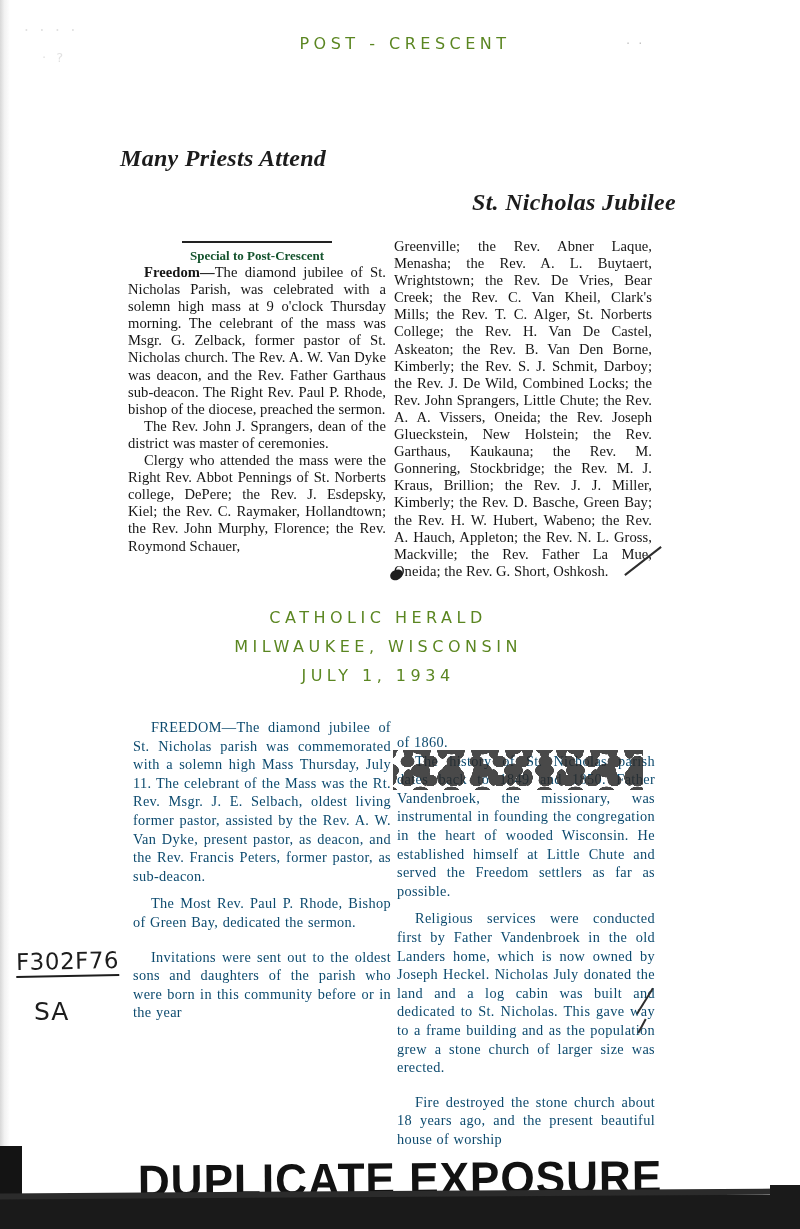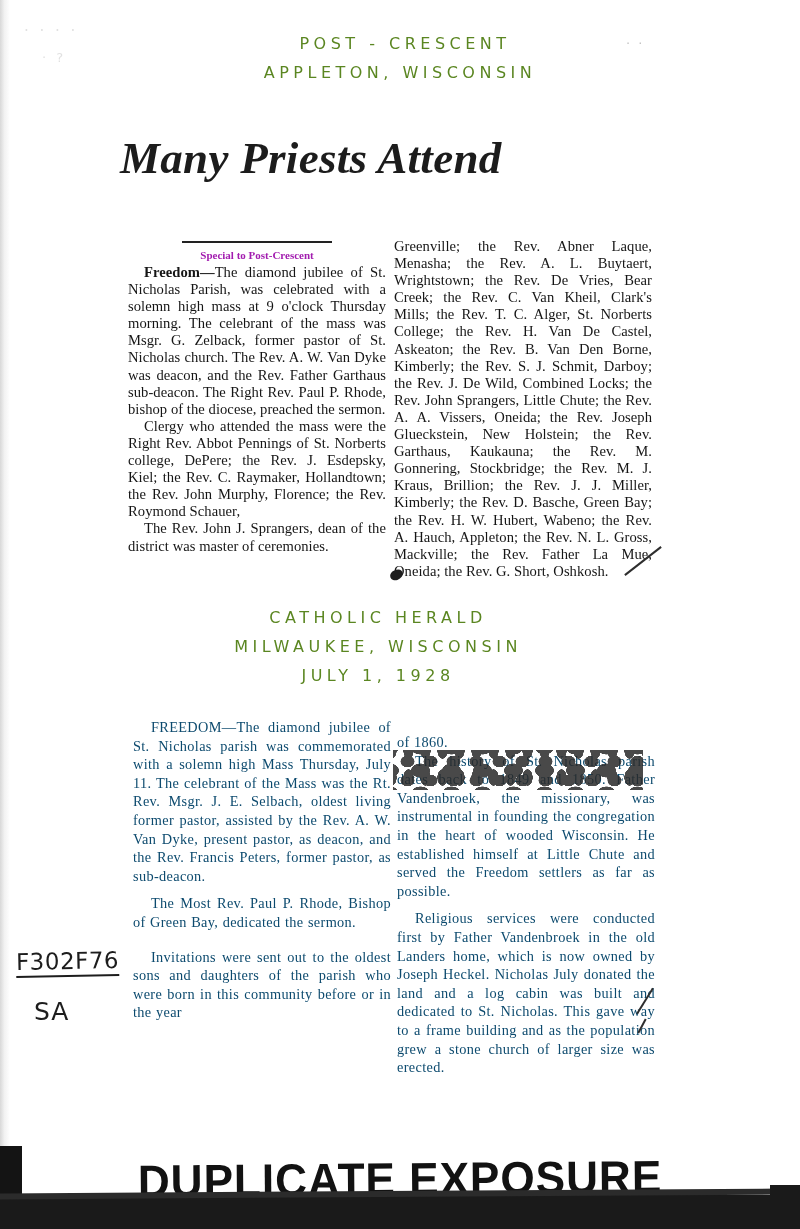--- a/index.html
+++ b/index.html
@@ -95,21 +95,21 @@
   #src2 { left: 0; top: 608px; width: 756px; }
 
   
   .headline {
     position: absolute;
     left: 120px; top: 136px;
     width: 560px;
     font-family: "Liberation Serif", serif;
     font-weight: bold;
     font-style: italic;
-    font-size: 45px;
+    font-size: 24px;
     line-height: 44px;
     color: #1c1c1c;
     letter-spacing: .3px;
   }
   .headline .hl2 { display: block; text-align: right; padding-right: 4px; }
 
   
   .article {
     position: absolute;
     display: flex;
@@ -121,23 +121,23 @@
 
   .kicker-rule {
     width: 150px;
     height: 2px;
     background: #222;
     margin: 3px auto 4px auto;
   }
   .kicker {
     text-align: center;
     font-weight: bold;
-    font-size: 11px;
+    font-size: 13px;
     line-height: 17px;
-    color: #a21caf;
+    color: #14532d;
   }
   .body1 {
     font-family: "Liberation Serif", serif;
     font-size: 14.6px;
     line-height: 17.1px;
     text-align: justify;
     color: #151515;
     letter-spacing: .05px;
   }
   .body1 p { margin: 0; text-indent: 16px; }
@@ -241,71 +241,72 @@
   <div class="scan-edge-dark-left"></div>
 
   <div class="ghost-marks">
     <span>· · · ·</span>
     <span class="g2">· ?</span>
   </div>
   <div class="ghost-tr">· ·</div>
 
   <div class="handwrite" id="src1">
     <span class="hw-line-1">POST - CRESCENT</span>
-    <span class="hw-line-2">APPLETON, WISCONSIN</span>
   </div>
 
   <div class="headline">
     <span class="hl1">Many Priests Attend</span>
+    <span class="hl2">St. Nicholas Jubilee</span>
   </div>
 
   <div class="article" id="article1">
     <div class="col left">
       <div class="kicker-rule"></div>
       <div class="kicker">Special to Post-Crescent</div>
       <div class="body1">
         <p><b>Freedom—</b><span id="a1l0">The diamond jubilee of St. Nicholas Parish, was celebrated with a solemn high mass at 9 o'clock Thursday morning. The celebrant of the mass was Msgr. G. Zelback, former pastor of St. Nicholas church. The Rev. A. W. Van Dyke was deacon, and the Rev. Father Garthaus sub-deacon. The Right Rev. Paul P. Rhode, bishop of the diocese, preached the sermon.</span></p>
+        <p>The Rev. John J. Sprangers, dean of the district was master of ceremonies.</p>
         <p>Clergy who attended the mass were the Right Rev. Abbot Pennings of St. Norberts college, DePere; the Rev. J. Esdepsky, Kiel; the Rev. C. Raymaker, Hollandtown; the Rev. John Murphy, Florence; the Rev. Roymond Schauer,</p>
-        <p>The Rev. John J. Sprangers, dean of the district was master of ceremonies.</p>
       </div>
     </div>
     <div class="col right">
       <div class="body1">
         <p class="noindent">Greenville; the Rev. Abner Laque, Menasha; the Rev. A. L. Buytaert, Wrightstown; the Rev. De Vries, Bear Creek; the Rev. C. Van Kheil, Clark's Mills; the Rev. T. C. Alger, St. Norberts College; the Rev. H. Van De Castel, Askeaton; the Rev. B. Van Den Borne, Kimberly; the Rev. S. J. Schmit, Darboy; the Rev. J. De Wild, Combined Locks; the Rev. John Sprangers, Little Chute; the Rev. A. A. Vissers, Oneida; the Rev. Joseph Glueckstein, New Holstein; the Rev. Garthaus, Kaukauna; the Rev. M. Gonnering, Stockbridge; the Rev. M. J. Kraus, Brillion; the Rev. J. J. Miller, Kimberly; the Rev. D. Basche, Green Bay; the Rev. H. W. Hubert, Wabeno; the Rev. A. Hauch, Appleton; the Rev. N. L. Gross, Mackville; the Rev. Father La Mue, Oneida; the Rev. G. Short, Oshkosh.</p>
       </div>
     </div>
   </div>
 
   <div class="blotch"></div>
   <div class="slash" id="slash1"></div>
 
   <div class="handwrite" id="src2">
     <span class="hw-line-1">CATHOLIC HERALD</span>
     <span class="hw-line-2">MILWAUKEE, WISCONSIN</span>
-    <span class="hw-line-3">JULY 1, 1928</span>
+    <span class="hw-line-3">JULY 1, 1934</span>
   </div>
 
   <div class="archive-mark">
     <span class="code">F302F76</span>
     <span class="sub">SA</span>
   </div>
 
   <div class="article" id="article2">
     <div class="col left">
       <div class="body2">
         <p>FREEDOM—The diamond jubilee of St. Nicholas parish was commemorated with a solemn high Mass Thursday, July 11. The celebrant of the Mass was the Rt. Rev. Msgr. J. E. Selbach, oldest living former pastor, assisted by the Rev. A. W. Van Dyke, present pastor, as deacon, and the Rev. Francis Peters, former pastor, as sub-deacon.</p>
         <p>The Most Rev. Paul P. Rhode, Bishop of Green Bay, dedicated the sermon.</p>
         <p class="tight">Invitations were sent out to the oldest sons and daughters of the parish who were born in this community before or in the year</p>
       </div>
     </div>
     <div class="col right">
       <div class="body2">
         <p class="noindent">of 1860.</p>
         <p class="speckled">The history of St. Nicholas parish dates back to 1849 and 1850. Father Vandenbroek, the missionary, was instrumental in founding the congregation in the heart of wooded Wisconsin. He established himself at Little Chute and served the Freedom settlers as far as possible.</p>
         <p>Religious services were conducted first by Father Vandenbroek in the old Landers home, which is now owned by Joseph Heckel. Nicholas July donated the land and a log cabin was built and dedicated to St. Nicholas. This gave way to a frame building and as the population grew a stone church of larger size was erected.</p>
+        <p class="tight">Fire destroyed the stone church about 18 years ago, and the present beautiful house of worship</p>
       </div>
     </div>
   </div>
 
   <div class="slash" id="slash2"></div>
   <div class="slash" id="slash3"></div>
 
   <div class="stamp">DUPLICATE EXPOSURE</div>
   <div class="scan-bottom-band"></div>
   <div class="scan-right-notch"></div>

